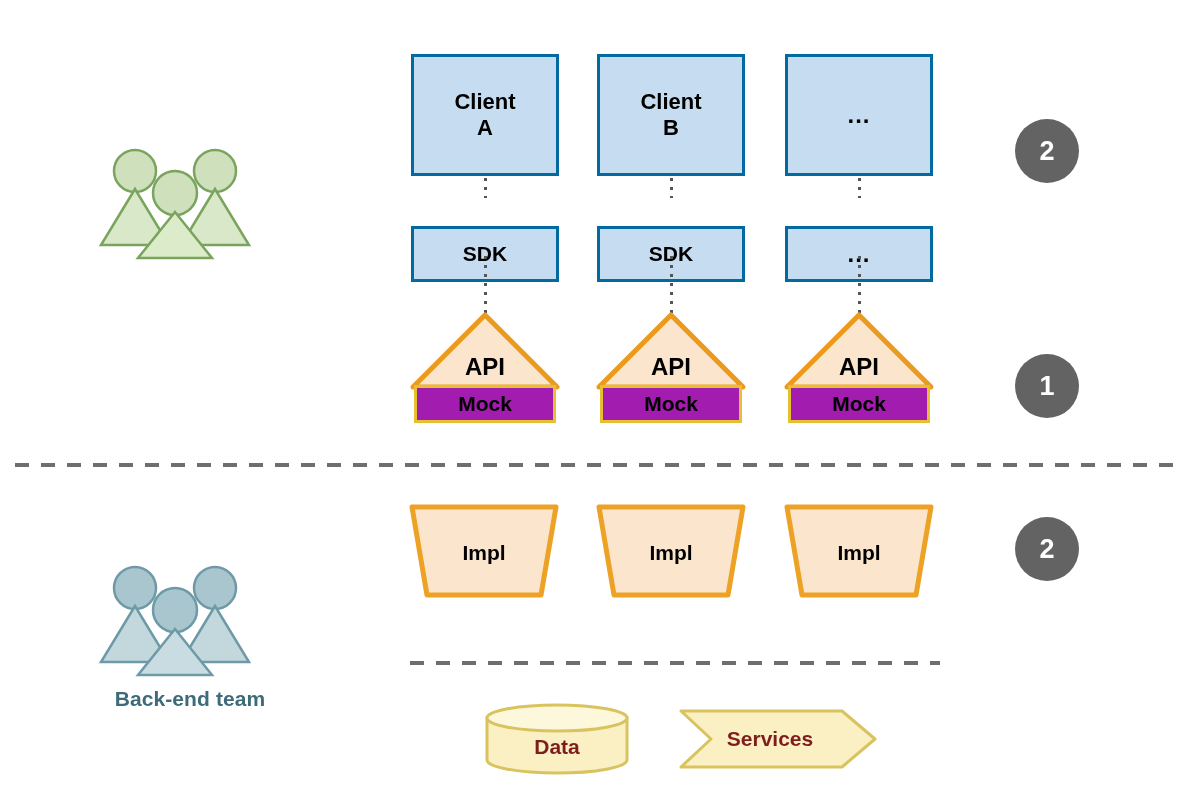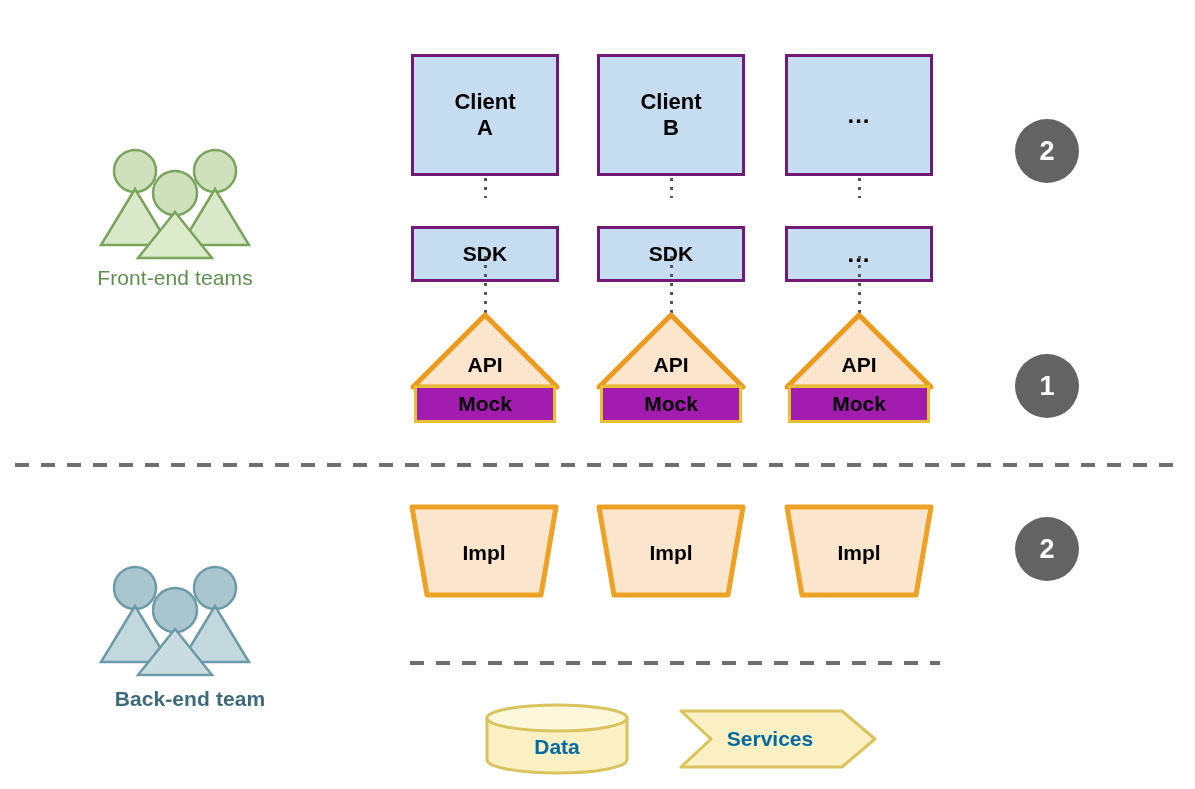--- a/index.html
+++ b/index.html
@@ -30,21 +30,21 @@
     letter-spacing: 0.1px;
     white-space: nowrap;
   }
   .team-label.frontend { color: #5f8f4e; }
   .team-label.backend  { color: #3d6b7a; }
 
   
   .blue-box {
     position: absolute;
     background: #c6dcf0;
-    border: 3px solid #701a75;
+    border: 3px solid #0369a1;
     box-sizing: border-box;
     display: flex;
     align-items: center;
     justify-content: center;
     text-align: center;
     color: #000000;
     font-weight: bold;
     line-height: 1.18;
   }
   .blue-box.client { font-size: 22px; }
@@ -60,21 +60,21 @@
     background-repeat: repeat-y;
   }
 
   
   .api-mock { position: absolute; }
   .api-tri { position: absolute; left: 0; top: 0; }
   .api-text {
     position: absolute;
     width: 100%;
     text-align: center;
-    font-size: 21px;
+    font-size: 24px;
     font-weight: bold;
     color: #000;
   }
   .mock-box {
     position: absolute;
     background: #a21caf;
     border: 3px solid #e5c033;
     box-sizing: border-box;
     display: flex;
     align-items: center;
@@ -96,21 +96,21 @@
   }
 
   
   .shape-wrap { position: absolute; }
   .shape-text {
     position: absolute;
     width: 100%;
     text-align: center;
     font-size: 21px;
     font-weight: bold;
-    color: #0369a1;
+    color: #7f1d1d;
   }
 
   
   .dashed-line {
     position: absolute;
     height: 4px;
     background-image: linear-gradient(to right, #6e6e6e 0 14px, rgba(0,0,0,0) 14px 26px);
     background-size: 26px 4px;
     background-repeat: repeat-x;
   }
@@ -141,21 +141,20 @@
       <circle cx="40" cy="26" r="21" fill="#cfe0bd" stroke="#7aa45e" stroke-width="2.5"></circle>
       <path d="M40 44 L74 100 L6 100 Z" fill="#d8e8c8" stroke="#7aa45e" stroke-width="2.5"></path>
 
       <circle cx="120" cy="26" r="21" fill="#cfe0bd" stroke="#7aa45e" stroke-width="2.5"></circle>
       <path d="M120 44 L154 100 L86 100 Z" fill="#d8e8c8" stroke="#7aa45e" stroke-width="2.5"></path>
 
       <circle cx="80" cy="48" r="22" fill="#cfe0bd" stroke="#7aa45e" stroke-width="2.5"></circle>
       <path d="M80 67 L117 113 L43 113 Z" fill="#dcecca" stroke="#7aa45e" stroke-width="2.5"></path>
     </svg>
   </div>
-  <div class="team-label frontend" style="left:45px; top:266px;">Front-end teams</div>
 
   <div class="team-group" style="left:95px; top:562px; width:160px; height:115px;">
     <svg width="160" height="115" viewBox="0 0 160 115">
       <circle cx="40" cy="26" r="21" fill="#a9c6ce" stroke="#6e9aa8" stroke-width="2.5"></circle>
       <path d="M40 44 L74 100 L6 100 Z" fill="#c3d8dd" stroke="#6e9aa8" stroke-width="2.5"></path>
       <circle cx="120" cy="26" r="21" fill="#a9c6ce" stroke="#6e9aa8" stroke-width="2.5"></circle>
       <path d="M120 44 L154 100 L86 100 Z" fill="#c3d8dd" stroke="#6e9aa8" stroke-width="2.5"></path>
       <circle cx="80" cy="48" r="22" fill="#a9c6ce" stroke="#6e9aa8" stroke-width="2.5"></circle>
       <path d="M80 67 L117 113 L43 113 Z" fill="#c9dce1" stroke="#6e9aa8" stroke-width="2.5"></path>
     </svg>

